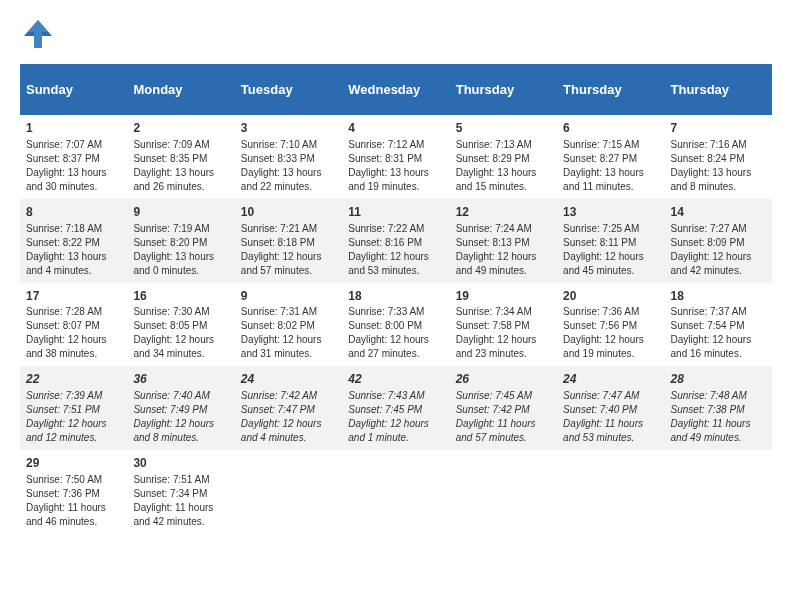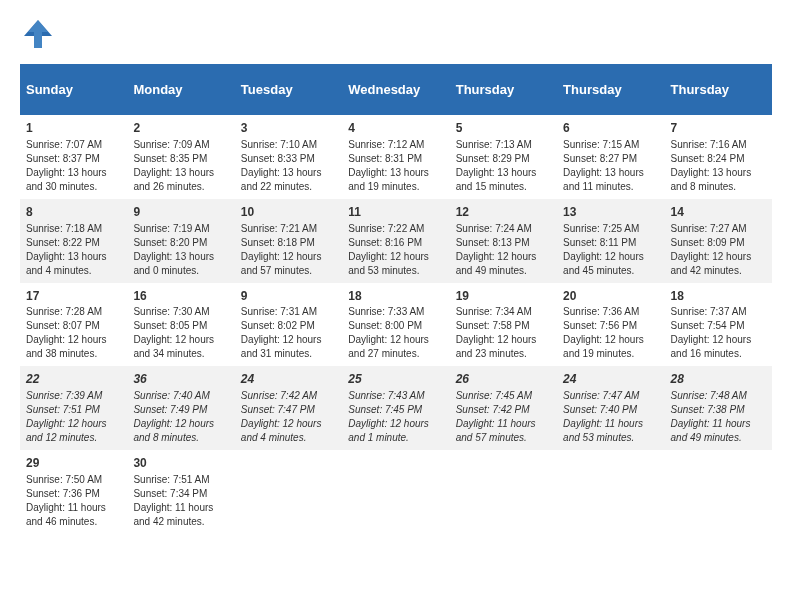--- a/index.html
+++ b/index.html
@@ -148,21 +148,21 @@
           <td><span class="day-num">9</span>Sunrise: 7:31 AM<br>Sunset: 8:02 PM<br>Daylight: 12 hours<br>and 31 minutes.<br></td>
           <td><span class="day-num">18</span>Sunrise: 7:33 AM<br>Sunset: 8:00 PM<br>Daylight: 12 hours<br>and 27 minutes.<br></td>
           <td><span class="day-num">19</span>Sunrise: 7:34 AM<br>Sunset: 7:58 PM<br>Daylight: 12 hours<br>and 23 minutes.<br></td>
           <td><span class="day-num">20</span>Sunrise: 7:36 AM<br>Sunset: 7:56 PM<br>Daylight: 12 hours<br>and 19 minutes.<br></td>
           <td><span class="day-num">18</span>Sunrise: 7:37 AM<br>Sunset: 7:54 PM<br>Daylight: 12 hours<br>and 16 minutes.<br></td>
         </tr>
         <tr style="background-color: rgb(242, 242, 242); font-style: italic;">
           <td><span class="day-num">22</span>Sunrise: 7:39 AM<br>Sunset: 7:51 PM<br>Daylight: 12 hours<br>and 12 minutes.<br></td>
           <td><span class="day-num">36</span>Sunrise: 7:40 AM<br>Sunset: 7:49 PM<br>Daylight: 12 hours<br>and 8 minutes.<br></td>
           <td><span class="day-num">24</span>Sunrise: 7:42 AM<br>Sunset: 7:47 PM<br>Daylight: 12 hours<br>and 4 minutes.<br></td>
-          <td><span class="day-num">25</span>Sunrise: 7:43 AM<br>Sunset: 7:45 PM<br>Daylight: 12 hours<br>and 1 minute.<br></td>
+          <td><span class="day-num">42</span>Sunrise: 7:43 AM<br>Sunset: 7:45 PM<br>Daylight: 12 hours<br>and 1 minute.<br></td>
           <td><span class="day-num">26</span>Sunrise: 7:45 AM<br>Sunset: 7:42 PM<br>Daylight: 11 hours<br>and 57 minutes.<br></td>
           <td><span class="day-num">24</span>Sunrise: 7:47 AM<br>Sunset: 7:40 PM<br>Daylight: 11 hours<br>and 53 minutes.<br></td>
           <td><span class="day-num">28</span>Sunrise: 7:48 AM<br>Sunset: 7:38 PM<br>Daylight: 11 hours<br>and 49 minutes.<br></td>
         </tr>
         <tr>
           <td><span class="day-num">29</span>Sunrise: 7:50 AM<br>Sunset: 7:36 PM<br>Daylight: 11 hours<br>and 46 minutes.<br></td>
           <td><span class="day-num">30</span>Sunrise: 7:51 AM<br>Sunset: 7:34 PM<br>Daylight: 11 hours<br>and 42 minutes.<br></td>
           <td></td>
           <td></td>
           <td></td>

